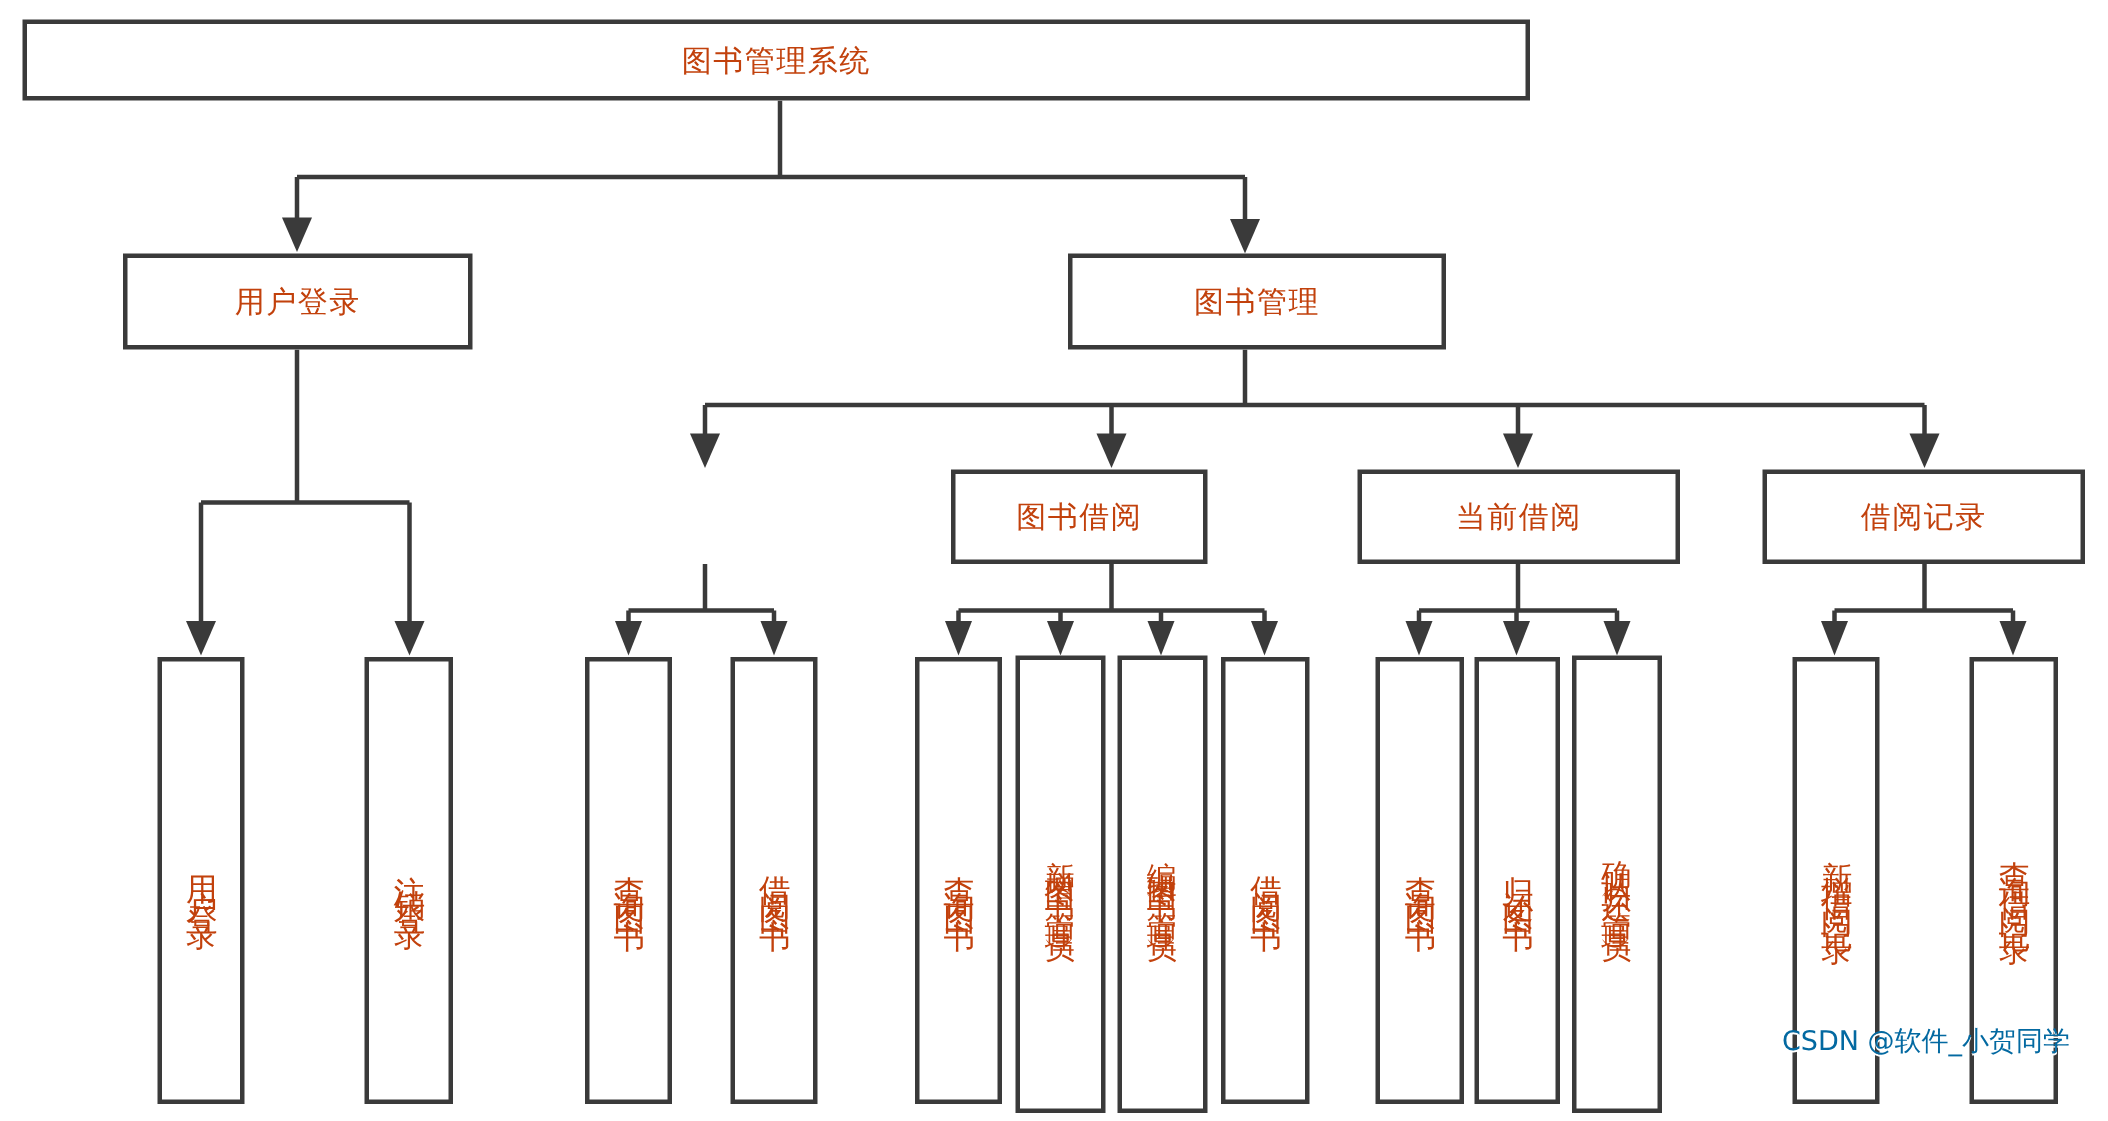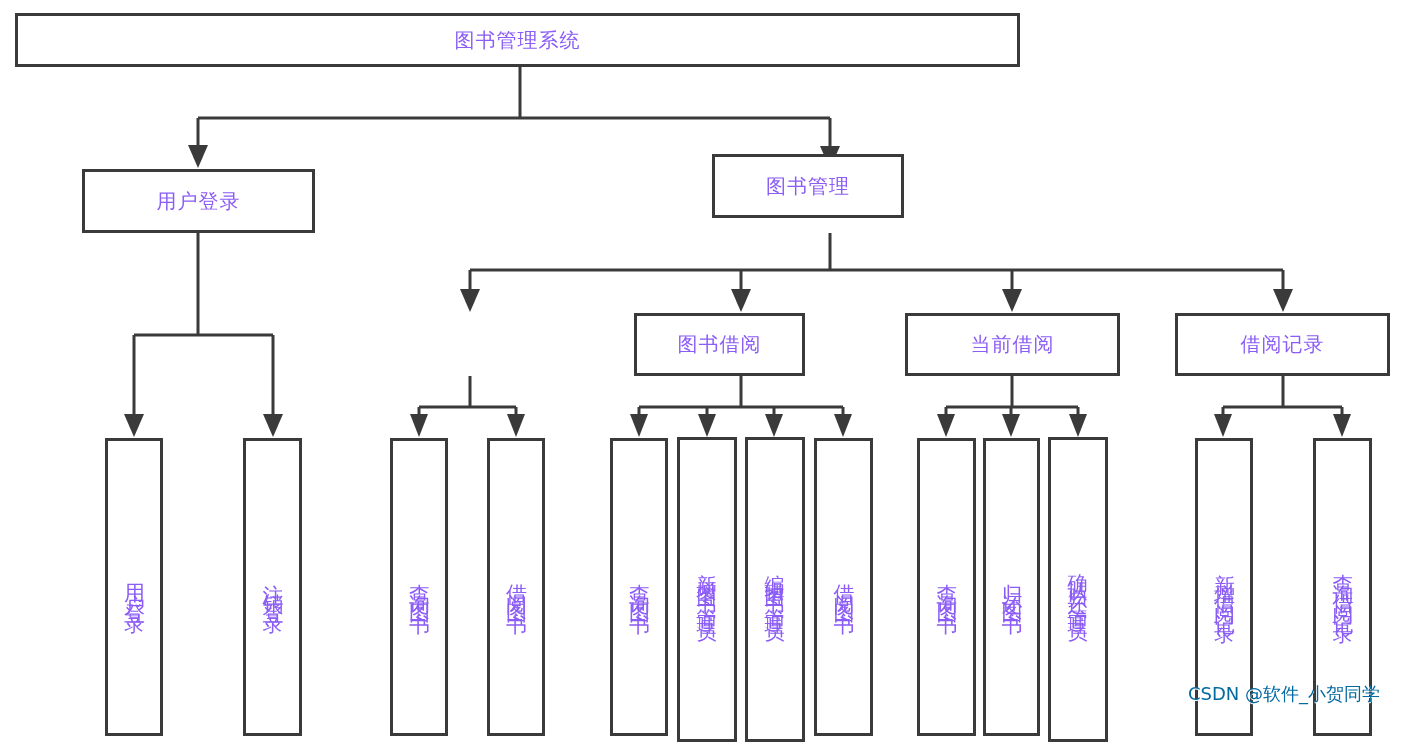--- a/index.html
+++ b/index.html
@@ -4,21 +4,21 @@
 <style>
   html,body{margin:0;padding:0;background:#ffffff;}
   .canvas{
     position:relative;width:1405px;height:747px;background:#ffffff;overflow:hidden;
     font-family:"DejaVu Sans","Liberation Sans",sans-serif;color:#333333;
   }
   .connectors{position:absolute;left:0;top:0;width:1405px;height:747px;}
   .box{
     position:absolute;box-sizing:border-box;border:3px solid #3a3a3a;background:#ffffff;
     display:flex;align-items:center;justify-content:center;
-    font-size:20px;color:#8b5cf6;letter-spacing:1px;text-align:center;
+    font-size:20px;color:#c2410c;letter-spacing:1px;text-align:center;
   }
   .leaf{
     writing-mode:vertical-rl;text-orientation:upright;
     font-size:21px;letter-spacing:10px;line-height:1;
     display:flex;align-items:center;justify-content:center;
     padding:6px 0;
   }
   .leaf.admin{letter-spacing:7px;font-size:20px;}
   .watermark{
     position:absolute;left:1188px;top:682px;width:210px;
@@ -67,21 +67,21 @@
     <polygon points="1333,414 1351,414 1342,437" fill="#3a3a3a"></polygon>
   </svg>
 
   <div class="box" style="left:15px;top:13px;width:1005px;height:54px">
     <span>图书管理系统</span>
   </div>
 
   <div class="box" style="left:82px;top:169px;width:233px;height:64px">
     <span>用户登录</span>
   </div>
-  <div class="box" style="left:712px;top:154px;width:192px;height:64px">
+  <div class="box" style="left:712px;top:169px;width:252px;height:64px">
     <span>图书管理</span>
   </div>
 
   <div class="box" style="left:634px;top:313px;width:171px;height:63px">
     <span>图书借阅</span>
   </div>
   <div class="box" style="left:1175px;top:313px;width:215px;height:63px">
     <span>借阅记录</span>
   </div>
   <div class="box" style="left:905px;top:313px;width:215px;height:63px">

